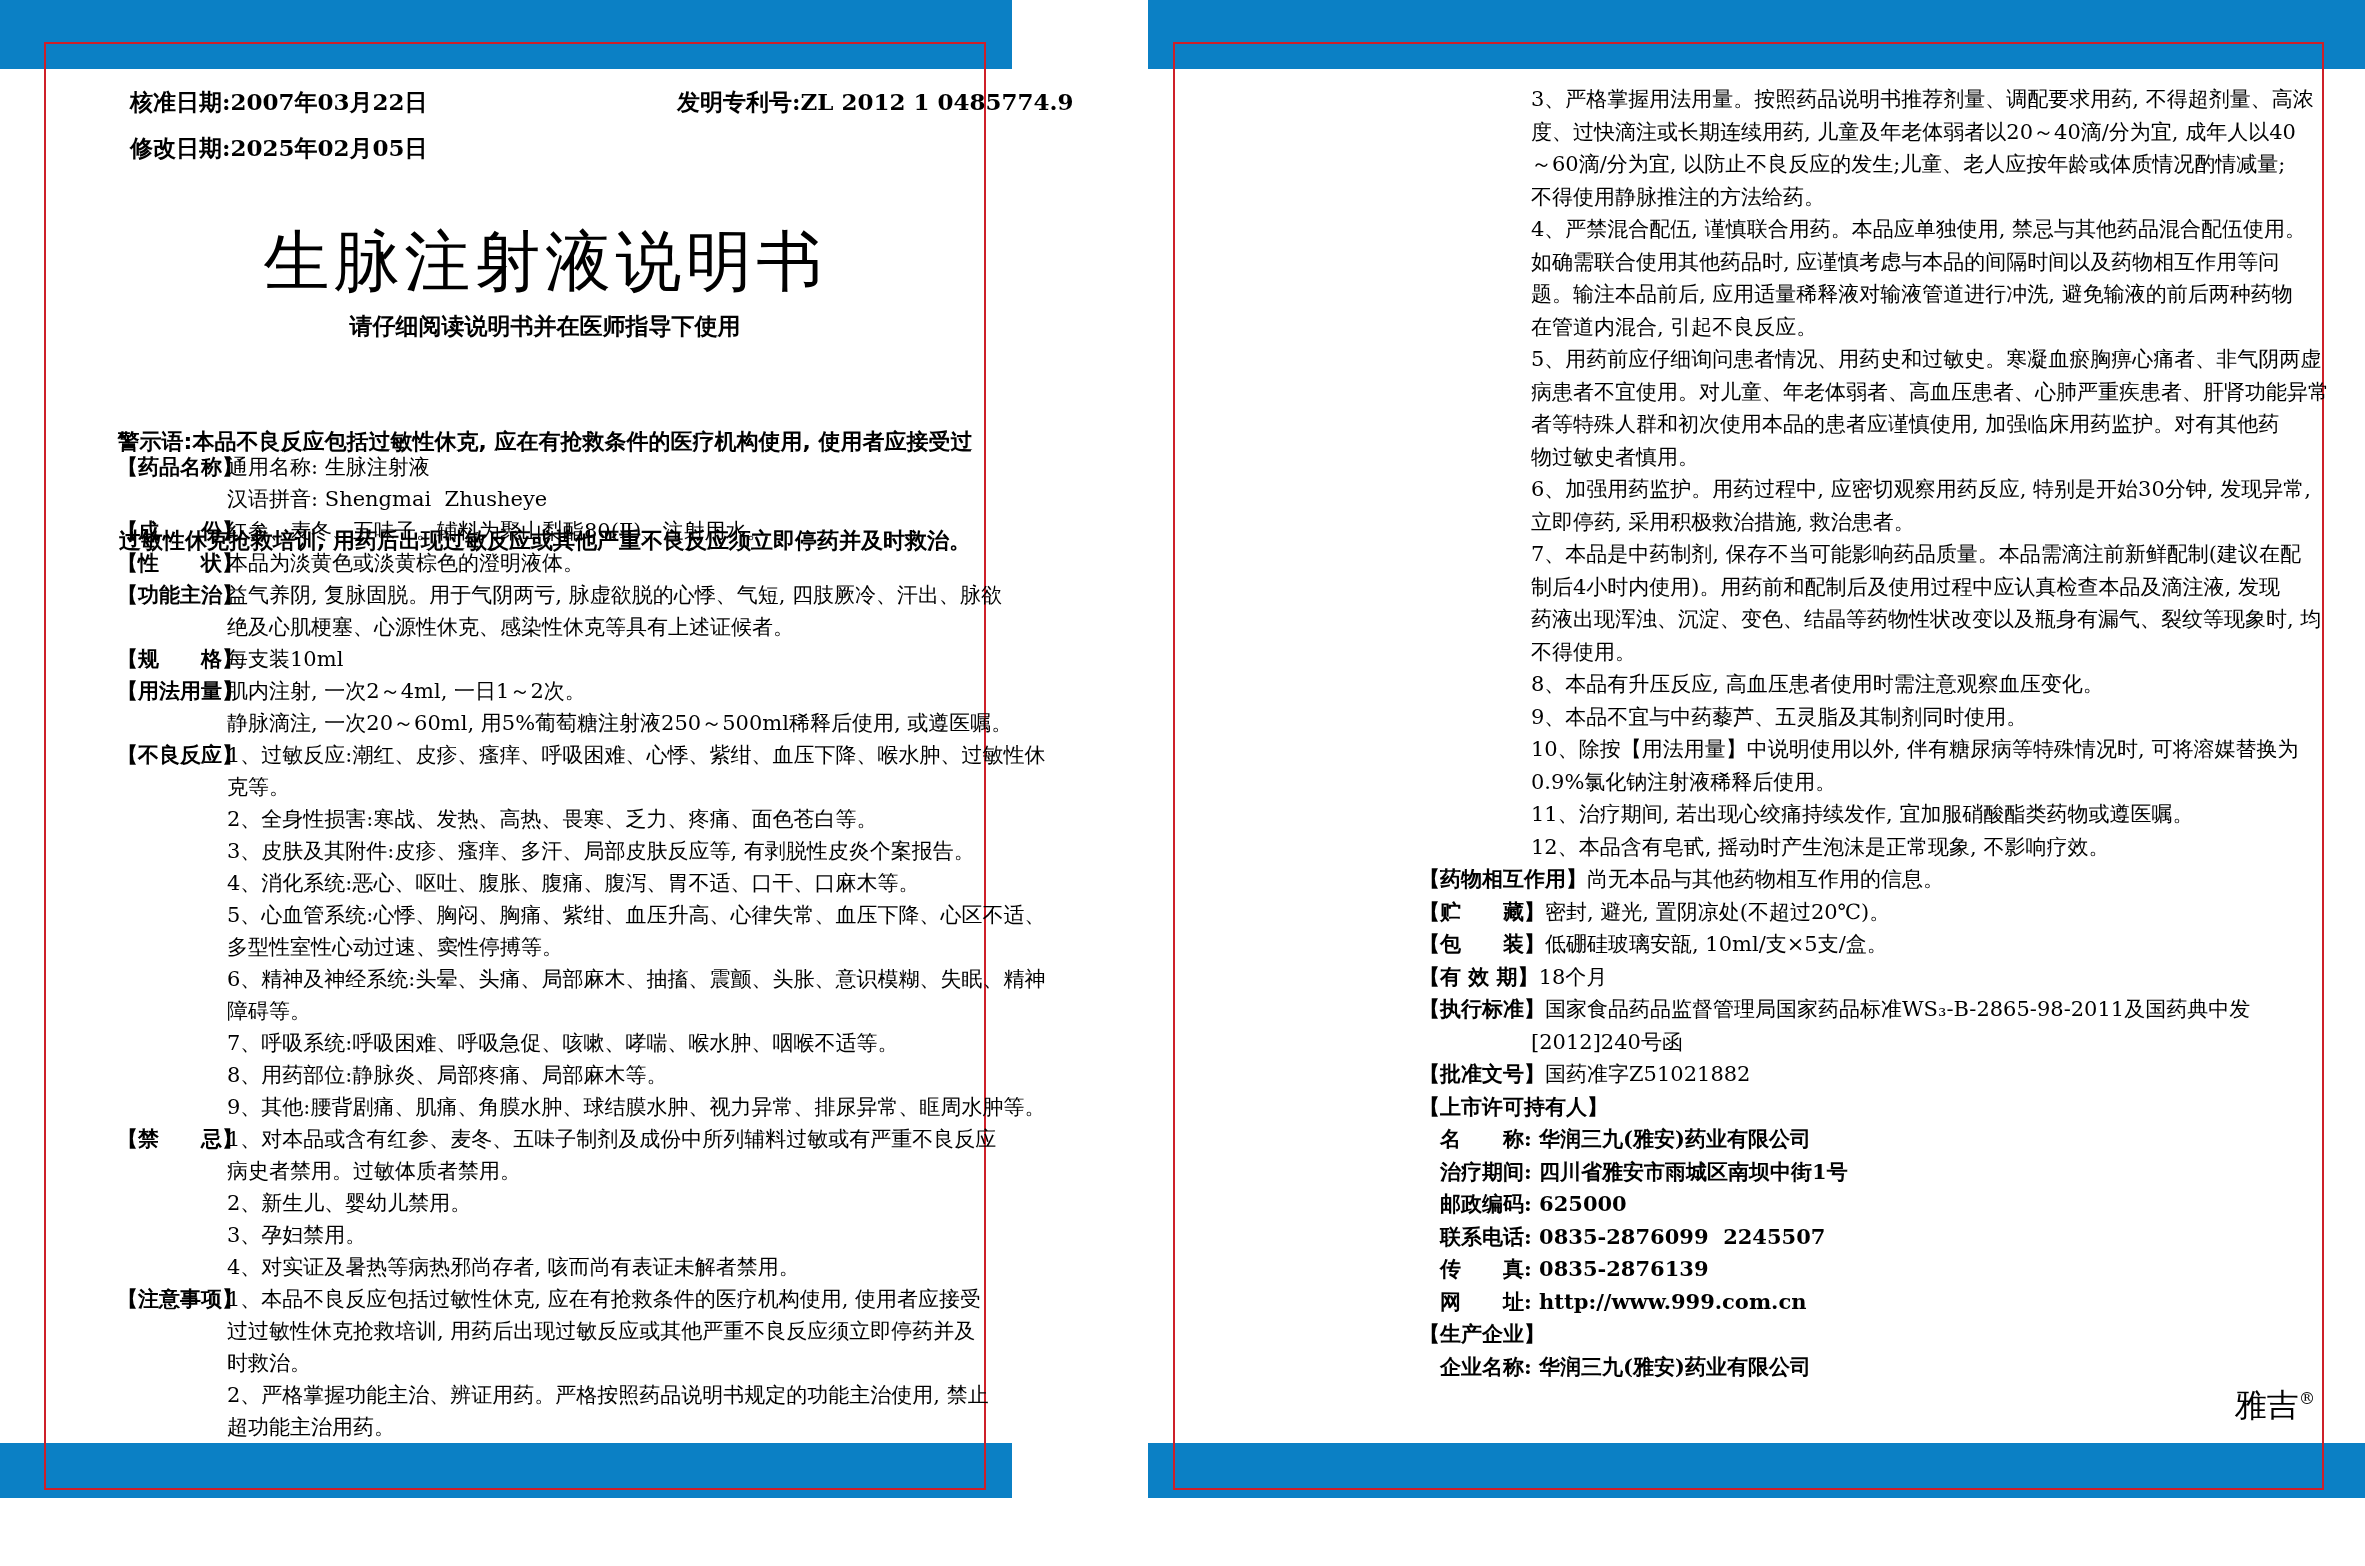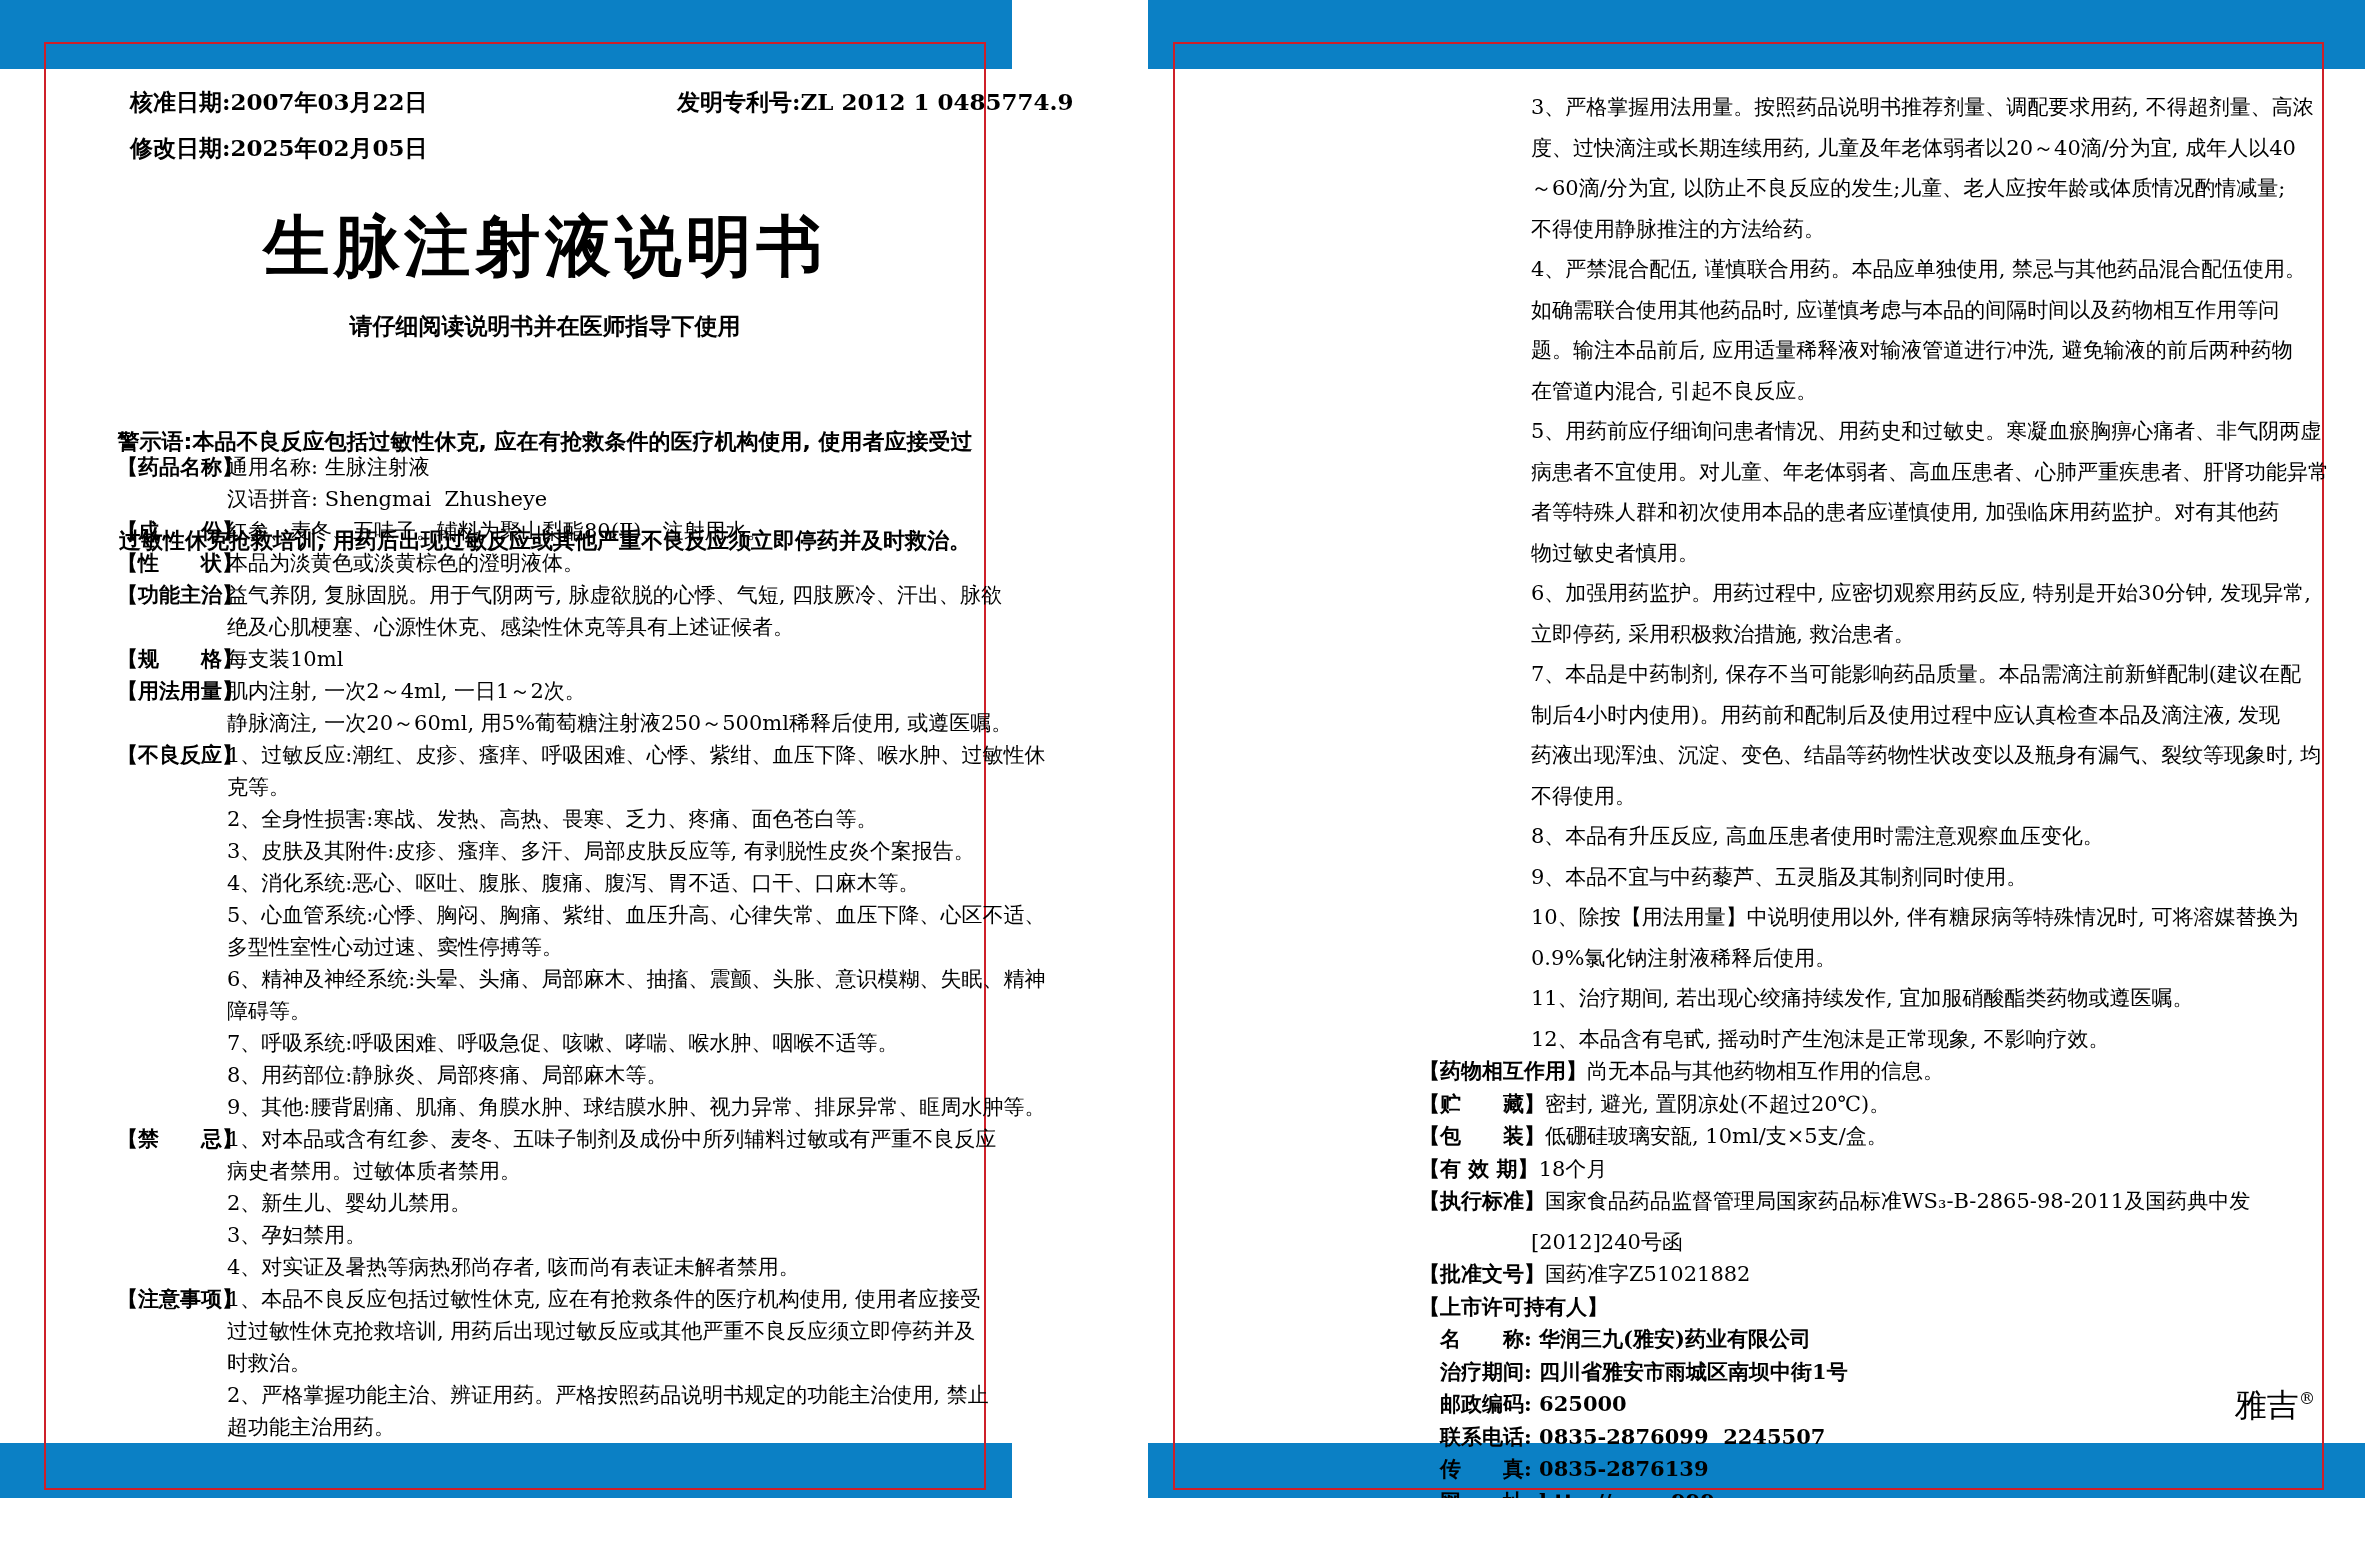--- a/index.html
+++ b/index.html
@@ -12,38 +12,38 @@
   #band-bottom-right{left:1148px;top:1443px;width:1217px;height:95px;}
   .frame{position:absolute;border:2.2px solid #ce2029;}
   #frame-left{left:44px;top:42px;width:938px;height:1444px;}
   #frame-right{left:1173px;top:42px;width:1147px;height:1444px;}
 
   .hdr{position:absolute;font-size:23px;font-weight:bold;white-space:pre;line-height:23px;}
   #approval{left:130px;top:90px;}
   #revision{left:130px;top:136px;text-align:right;}
   #patent{left:677px;top:90px;}
 
-  #title{position:absolute;left:77px;top:210px;width:936px;text-align:center;
-         font-size:66px;font-weight:bold;letter-spacing:4.4px;line-height:72px;white-space:pre;}
+  #title{position:absolute;left:77px;top:226px;width:936px;text-align:center;
+         font-size:66px;font-weight:normal;letter-spacing:4.4px;line-height:72px;white-space:pre;}
   #subtitle{position:absolute;left:77px;top:312px;width:936px;text-align:center;
             font-family:"DejaVu Sans","Liberation Sans",sans-serif;
             font-size:23px;font-weight:bold;line-height:29px;white-space:pre;}
   #warning{position:absolute;left:77px;top:359px;width:936px;text-align:center;
            font-family:"DejaVu Sans","Liberation Sans",sans-serif;
            font-size:22px;font-weight:bold;line-height:33px;white-space:pre;}
 
   #left-lines{position:absolute;left:0;top:451px;width:1012px;font-size:21px;}
   .lline{position:relative;height:32px;line-height:32px;white-space:pre;padding-left:117px;}
   .llab{display:inline-block;width:110px;font-weight:bold;vertical-align:top;}
 
   #right-lines{position:absolute;left:1148px;top:83px;width:1217px;font-size:21px;}
   .rline{height:32.5px;line-height:32.5px;white-space:pre;}
   .rline.label{padding-left:271px;}
   .rline.addr{padding-left:292px;font-weight:bold;}
-  .rline.num{padding-left:383px;margin-top:8px;}
+  .rline.num{padding-left:383px;}
   .rlab{font-weight:bold;}
 
   #trademark{position:absolute;left:2194px;top:1345px;font-size:32px;line-height:36px;white-space:pre;}
   #trademark .reg{font-size:16.5px;vertical-align:super;}
 </style>
 </head>
 <body>
 
 <div id="canvas">
   <div class="band" id="band-top-left"></div>

